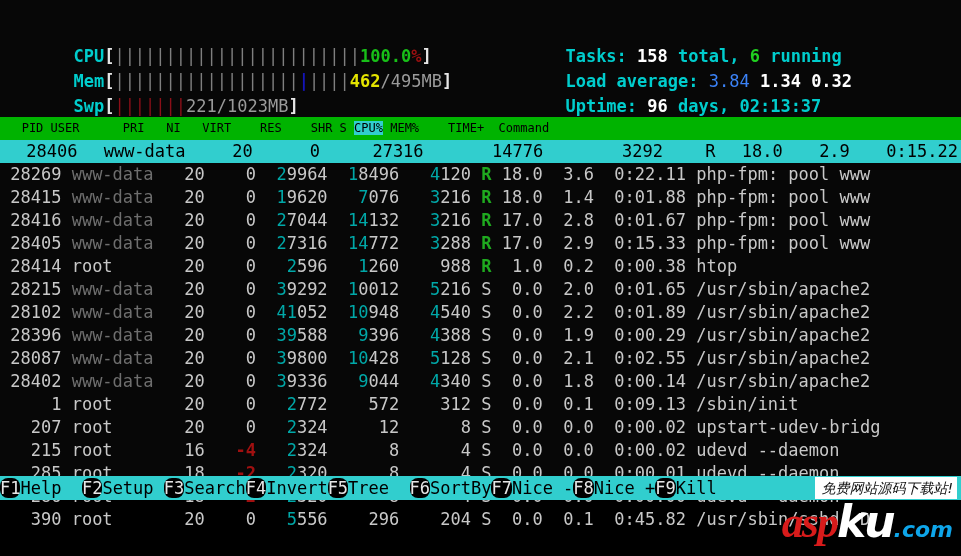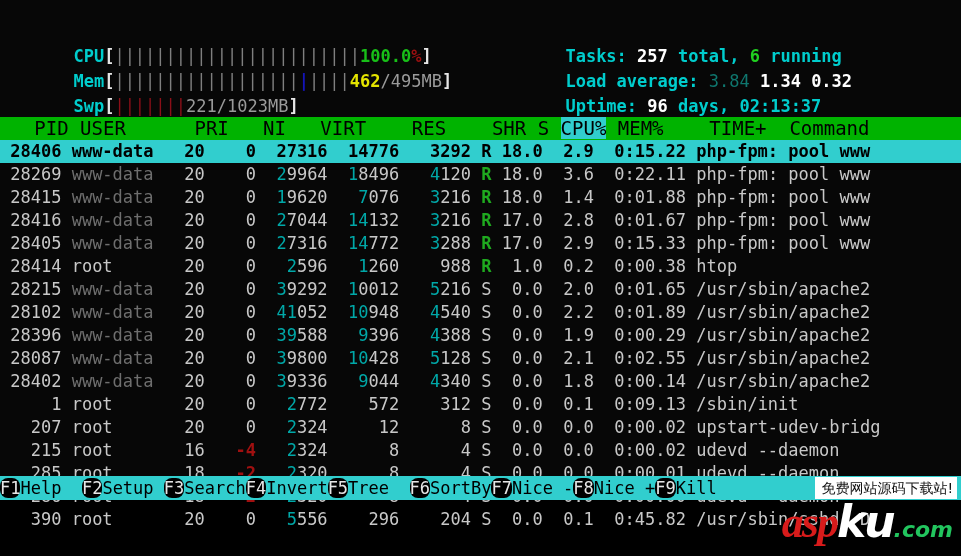--- a/index.html
+++ b/index.html
@@ -53,33 +53,33 @@
   .bar-used   { color: #7f7f7f; }
   .bar-blue   { color: #1414b8; font-weight: bold; }
   .bar-red    { color: #8b0f18; }
   .pct-green  { color: #18bf18; font-weight: bold; }
   .pct-red    { color: #9c1010; font-weight: bold; }
   .val-yellow { color: #e4e400; font-weight: bold; }
   .val-dim    { color: #9a9a9a; }
   .cy-b       { color: #00cdcd; font-weight: bold; }
   .wh-b       { color: #ffffff; font-weight: bold; }
   .gn-b       { color: #20d020; font-weight: bold; }
-  .dim        { color: #0f766e; }
+  .dim        { color: #3b82f6; }
 
   
   .hdr {
     position: absolute;
     top: 117px;
     left: 0;
     width: 961px;
     height: 23px;
     background: #00b300;
     color: #000000;
     white-space: pre;
-    font-size: 19px;
+    font-size: 12px;
     line-height: 23px;
   }
   .hdr .sortcol {
     background: #31cece;
     color: #000000;
   }
 
   .plist {
     position: absolute;
     top: 140px;
@@ -89,21 +89,21 @@
   .prow {
     position: relative;
     height: 23px;
     white-space: pre;
     color: #c8c8c8;
   }
   .prow.selected {
     background: #31cece;
     color: #000000;
   }
-  .prow.selected span { color: #000000 !important; font-weight: bold; }
+  .prow.selected span { color: #000000 !important; font-weight: normal; margin-left: 16px; }
 
   .c-pid    { color: #c8c8c8; }
   .c-user-d { color: #6e6e6e; }
   .c-user-w { color: #c8c8c8; }
   .c-pri    { color: #c8c8c8; }
   .c-ni-neg { color: #a01010; font-weight: bold; }
   .c-ni     { color: #c8c8c8; }
   .c-num-hi { color: #00a8a8; }
   .c-num    { color: #c8c8c8; }
   .c-s-run  { color: #1faa1f; font-weight: bold; }
@@ -142,39 +142,40 @@
     font-weight: bold;
     font-style: italic;
     font-size: 44px;
     line-height: 44px;
     letter-spacing: -2px;
     pointer-events: none;
   }
   .wm-asp { color: #d81b1b; font-family: Liberation Serif, serif; }
   .wm-ku  { color: #ffffff; }
   .wm-com {
-    color: #22c55e;
+    color: #0ea5e9;
     font-size: 22px;
     font-style: italic;
     font-weight: bold;
     letter-spacing: 0px;
     margin-top: 26px;
   }
   .wm-cn {
     position: absolute;
     right: 4px;
     bottom: 1px;
     background: #ffffff;
     color: #111111;
     font-family: "DejaVu Sans", "Liberation Sans", sans-serif;
     font-size: 14px;
     line-height: 20px;
     padding: 1px 4px 1px 6px;
     white-space: nowrap;
     pointer-events: none;
+    font-style: italic;
   }
 </style>
 </head>
 <body>
 
 <div id="term">
 
   <div class="meters">
 
     <div class="meter-row" style="top:22px;">
@@ -183,21 +184,21 @@
 
     <div class="meter-row" style="top:47px;">
       <span class="lbl">Mem</span><span class="brk">[</span><span class="bar-used">||||||||||||||||||</span><span class="bar-blue">|</span><span class="bar-used">||||</span><span class="val-yellow">462</span><span class="val-dim">/495MB</span><span class="brk">]</span>
     </div>
 
     <div class="meter-row" style="top:72px;">
       <span class="lbl">Swp</span><span class="brk">[</span><span class="bar-red">|||||||</span><span class="val-dim" style="">221/1023MB</span><span class="brk">]</span>
     </div>
 
     <div class="stat-row" style="top:22px;">
-      <span class="cy-b">Tasks: </span><span class="wh-b">257</span><span class="cy-b"> total, </span><span class="gn-b">6</span><span class="cy-b"> running</span>
+      <span class="cy-b">Tasks: </span><span class="wh-b">158</span><span class="cy-b"> total, </span><span class="gn-b">6</span><span class="cy-b"> running</span>
     </div>
 
     <div class="stat-row" style="top:47px;">
       <span class="cy-b">Load average: </span><span class="dim">3.84</span><span class="wh-b"> </span><span class="wh-b">1.34</span><span class="wh-b"> </span><span class="wh-b">0.32</span>
     </div>
 
     <div class="stat-row" style="top:72px;">
       <span class="cy-b">Uptime: </span><span class="wh-b">96</span><span class="cy-b"> days, </span><span class="cy-b">02:13:37</span>
     </div>
   </div>

